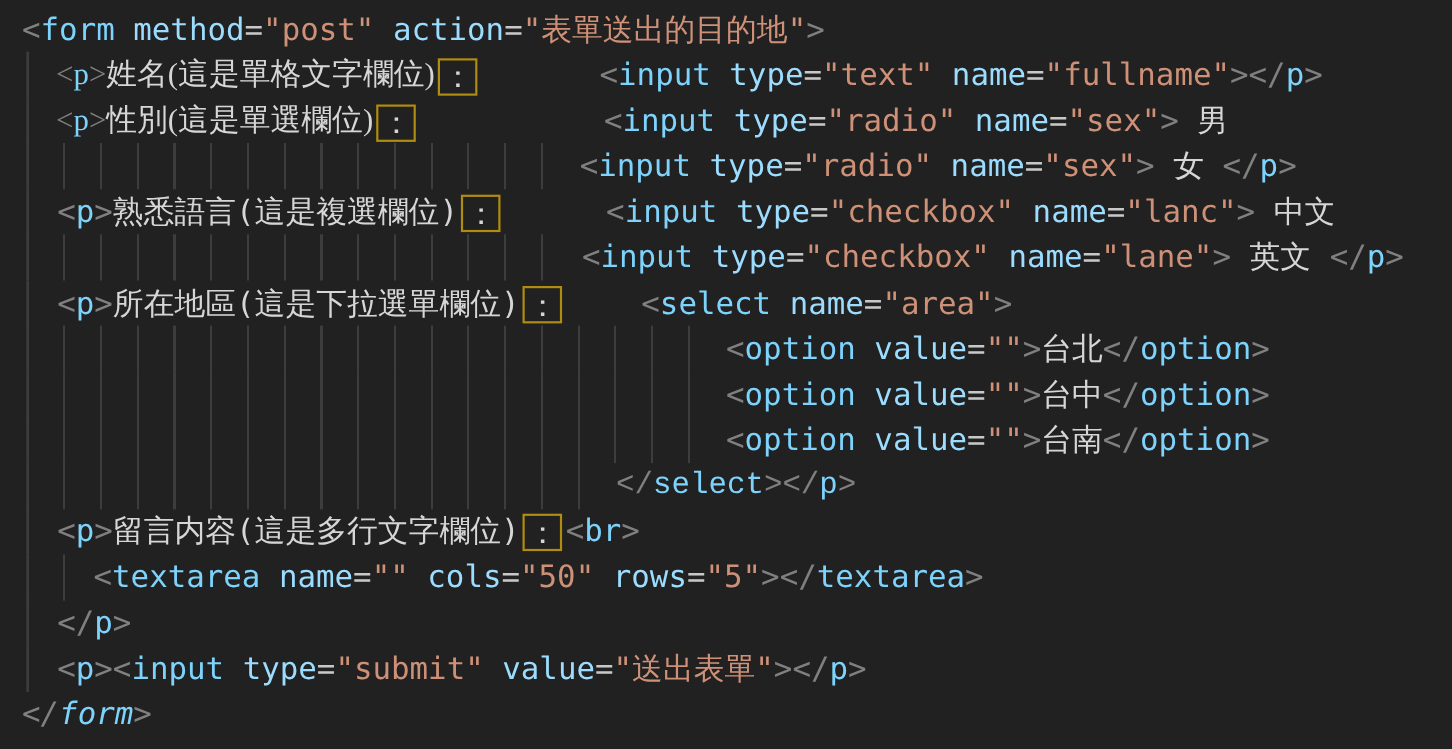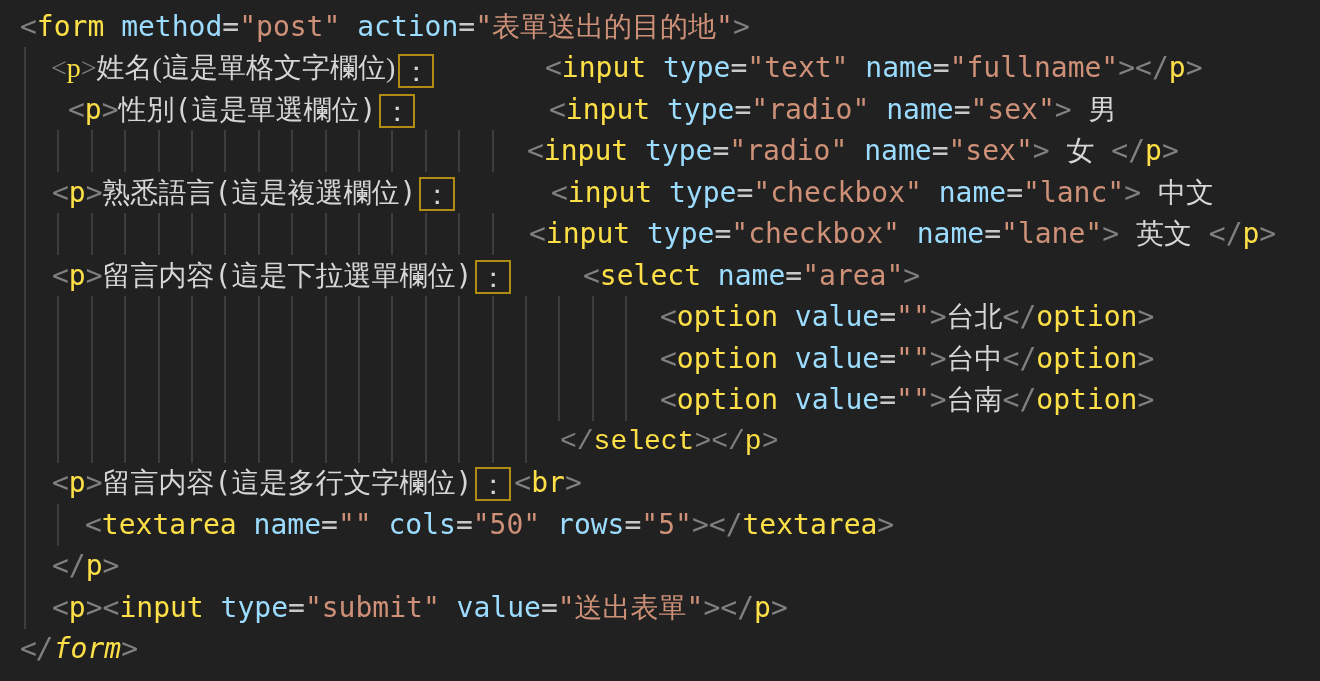--- a/index.html
+++ b/index.html
@@ -13,21 +13,21 @@
     cursor:text;
   }
   .line { position:absolute; left:0; width:1320px; height:42px; }
   .seg  { position:absolute; top:0; white-space:pre; line-height:42px; letter-spacing:0; }
   .guides {
     position:absolute; left:24px; top:0; height:100%;
     background:repeating-linear-gradient(to right,
       #3d3d3d 0, #3d3d3d 2px, transparent 2px, transparent 33.4px);
   }
   .tok-p  { color:#808080; }           
-  .tok-t  { color:#fde047; }           
+  .tok-t  { color:#7dd3fc; }           
   .tok-a  { color:#9cdcfe;margin-top:43px; }           
   .tok-e  { color:#c8c8c8; }           
   .tok-s  { color:#ce9178; }           
   .tok-x  { color:#d6d6d6; }           
   .tok-cb {
     color:#d6d6d6;
     display:inline-block;
     border:2px solid #b08c10;          
     padding:0 2px;
     margin:0 3px;
@@ -43,39 +43,39 @@
     <div class="line" style="top: 6px;">
       <span class="seg" style="left: 20px;"><span class="tok-p">&lt;</span><span class="tok-t">form</span><span class="tok-a"> method</span><span class="tok-e">=</span><span class="tok-s">"post"</span><span class="tok-a"> action</span><span class="tok-e">=</span><span class="tok-s">"表單送出的目的地"</span><span class="tok-p">&gt;</span></span>
     </div>
     <div class="line" style="top: 47px;">
       <span class="guides" style="width: 6px;"></span>
       <span class="seg" style="left: 51px; font-family: Liberation Serif, serif;"><span class="tok-p">&lt;</span><span class="tok-t">p</span><span class="tok-p">&gt;</span><span class="tok-x">姓名(這是單格文字欄位)</span><span class="tok-cb">：</span></span>
       <span class="seg" style="left: 545px;"><span class="tok-p">&lt;</span><span class="tok-t">input</span><span class="tok-a"> type</span><span class="tok-e">=</span><span class="tok-s">"text"</span><span class="tok-a"> name</span><span class="tok-e">=</span><span class="tok-s">"fullname"</span><span class="tok-p">&gt;</span><span class="tok-p">&lt;/</span><span class="tok-t">p</span><span class="tok-p">&gt;</span></span>
     </div>
     <div class="line" style="top: 89px;">
       <span class="guides" style="width: 6px;"></span>
-      <span class="seg" style="left: 68px;"><span class="tok-p">&lt;</span><span class="tok-t">p</span><span class="tok-p">&gt;</span><span class="tok-x">性別(這是單選欄位)</span><span class="tok-cb">：</span></span>
+      <span class="seg" style="left: 51px; font-family: Liberation Serif, serif;"><span class="tok-p">&lt;</span><span class="tok-t">p</span><span class="tok-p">&gt;</span><span class="tok-x">性別(這是單選欄位)</span><span class="tok-cb">：</span></span>
       <span class="seg" style="left: 549px;"><span class="tok-p">&lt;</span><span class="tok-t">input</span><span class="tok-a"> type</span><span class="tok-e">=</span><span class="tok-s">"radio"</span><span class="tok-a"> name</span><span class="tok-e">=</span><span class="tok-s">"sex"</span><span class="tok-p">&gt;</span><span class="tok-x"> 男</span></span>
     </div>
     <div class="line" style="top: 130px;">
       <span class="guides" style="width: 492px;"></span>
       <span class="seg" style="left: 527px;"><span class="tok-p">&lt;</span><span class="tok-t">input</span><span class="tok-a"> type</span><span class="tok-e">=</span><span class="tok-s">"radio"</span><span class="tok-a"> name</span><span class="tok-e">=</span><span class="tok-s">"sex"</span><span class="tok-p">&gt;</span><span class="tok-x"> 女 </span><span class="tok-p">&lt;/</span><span class="tok-t">p</span><span class="tok-p">&gt;</span></span>
     </div>
     <div class="line" style="top: 172px;">
       <span class="guides" style="width: 6px;"></span>
       <span class="seg" style="left: 52px;"><span class="tok-p">&lt;</span><span class="tok-t">p</span><span class="tok-p">&gt;</span><span class="tok-x">熟悉語言(這是複選欄位)</span><span class="tok-cb">：</span></span>
       <span class="seg" style="left: 551px;"><span class="tok-p">&lt;</span><span class="tok-t">input</span><span class="tok-a"> type</span><span class="tok-e">=</span><span class="tok-s">"checkbox"</span><span class="tok-a"> name</span><span class="tok-e">=</span><span class="tok-s">"lanc"</span><span class="tok-p">&gt;</span><span class="tok-x"> 中文</span></span>
     </div>
     <div class="line" style="top: 213px;">
       <span class="guides" style="width: 496px;"></span>
       <span class="seg" style="left: 529px;"><span class="tok-p">&lt;</span><span class="tok-t">input</span><span class="tok-a"> type</span><span class="tok-e">=</span><span class="tok-s">"checkbox"</span><span class="tok-a"> name</span><span class="tok-e">=</span><span class="tok-s">"lane"</span><span class="tok-p">&gt;</span><span class="tok-x"> 英文 </span><span class="tok-p">&lt;/</span><span class="tok-t">p</span><span class="tok-p">&gt;</span></span>
     </div>
     <div class="line" style="top: 255px;">
       <span class="guides" style="width: 6px;"></span>
-      <span class="seg" style="left: 52px;"><span class="tok-p">&lt;</span><span class="tok-t">p</span><span class="tok-p">&gt;</span><span class="tok-x">留言内容(這是下拉選單欄位)</span><span class="tok-cb">：</span></span>
+      <span class="seg" style="left: 52px;"><span class="tok-p">&lt;</span><span class="tok-t">p</span><span class="tok-p">&gt;</span><span class="tok-x">所在地區(這是下拉選單欄位)</span><span class="tok-cb">：</span></span>
       <span class="seg" style="left: 583px;"><span class="tok-p">&lt;</span><span class="tok-t">select</span><span class="tok-a"> name</span><span class="tok-e">=</span><span class="tok-s">"area"</span><span class="tok-p">&gt;</span></span>
     </div>
     <div class="line" style="top: 296px;">
       <span class="guides" style="width: 624px;"></span>
       <span class="seg" style="left: 660px;"><span class="tok-p">&lt;</span><span class="tok-t">option</span><span class="tok-a"> value</span><span class="tok-e">=</span><span class="tok-s">""</span><span class="tok-p">&gt;</span><span class="tok-x">台北</span><span class="tok-p">&lt;/</span><span class="tok-t">option</span><span class="tok-p">&gt;</span></span>
     </div>
     <div class="line" style="top: 338px;">
       <span class="guides" style="width: 624px;"></span>
       <span class="seg" style="left: 660px;"><span class="tok-p">&lt;</span><span class="tok-t">option</span><span class="tok-a"> value</span><span class="tok-e">=</span><span class="tok-s">""</span><span class="tok-p">&gt;</span><span class="tok-x">台中</span><span class="tok-p">&lt;/</span><span class="tok-t">option</span><span class="tok-p">&gt;</span></span>
     </div>

